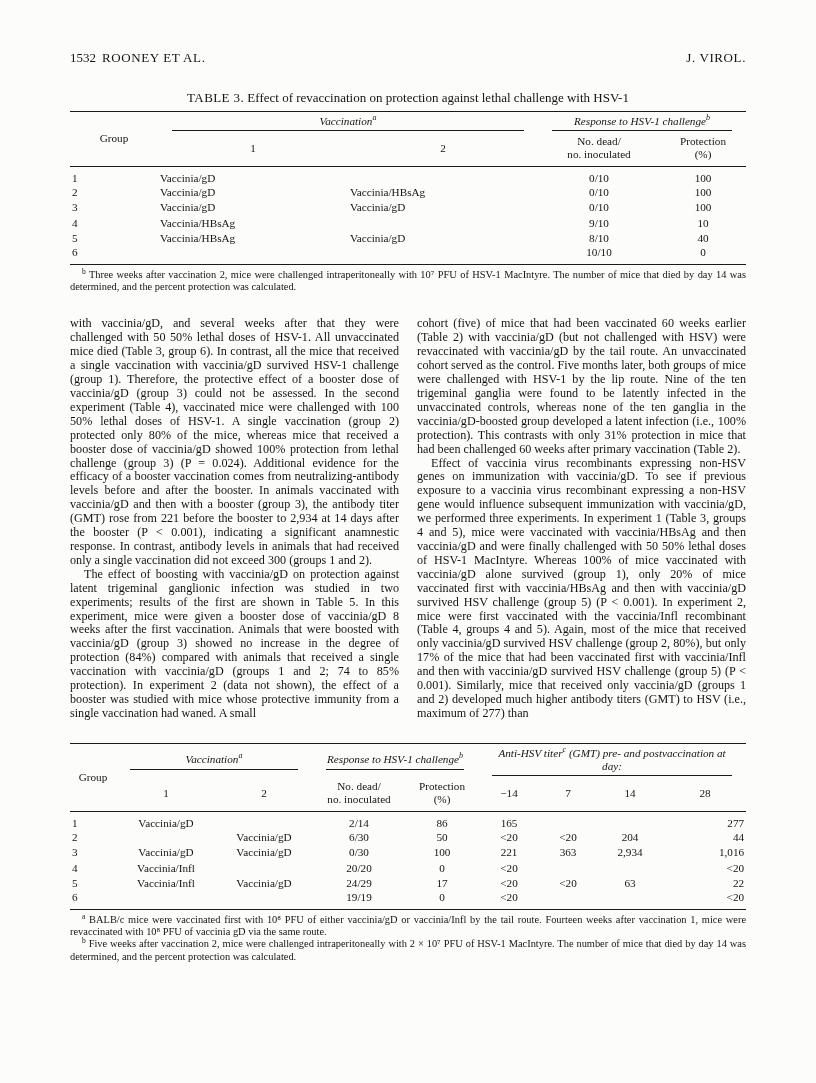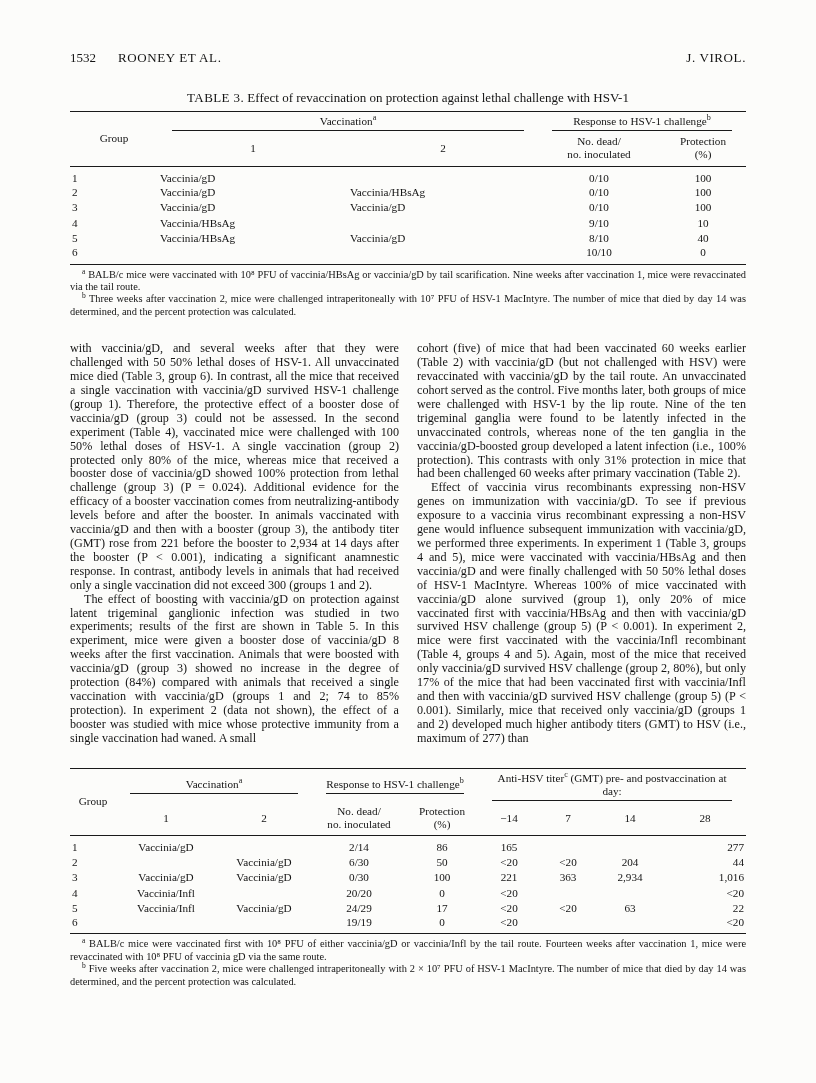--- a/index.html
+++ b/index.html
@@ -9,38 +9,38 @@
     color:#141414;
     font-family:"Liberation Serif","DejaVu Serif",serif;
   }
   .page { padding:50px 70px 0 70px; }
 
   
   .running-head{
     display:flex; justify-content:space-between; align-items:baseline;
     font-size:13px; margin-bottom:24px;
   }
-  .rh-left{ display:flex; gap:22px; }
+  .rh-left{ display:flex; gap:6px; }
   .caps{ letter-spacing:.6px; }
 
   
   .tbl-block{ width:100%; }
   .tbl-title{ text-align:center; font-size:13px; margin-bottom:5px; }
   .tbl-title .cap-label{ letter-spacing:.4px; }
   table.tbl{
     width:100%; border-collapse:collapse; table-layout:fixed;
     font-size:11.2px; line-height:1.18;
     border-top:1.6px solid #1a1a1a; border-bottom:1px solid #1a1a1a;
   }
   table.tbl thead{ border-bottom:1px solid #1a1a1a; }
   .tbl th{ font-weight:normal; text-align:center; vertical-align:middle; padding:1px 2px; }
   .tbl td{ padding:0 2px; }
   .spanner-line{
     display:block; border-bottom:1px solid #1a1a1a;
-    padding:2px 0 2px 0; margin:0 12px;
+    padding:2px 0 2px 0; margin:0 12px;font-style:italic;
   }
   .prewrap{ white-space:pre-line; }
   .th-group{ text-align:left; padding-left:2px; }
   .subhead th{ padding:3px 2px 4px 2px; vertical-align:middle; }
   tbody tr:first-child td{ padding-top:5px; }
   tbody tr:last-child td{ padding-bottom:4px; }
   tbody td{ height:15.4px; }
 
   
   .t3-group{ text-align:left; padding-left:16px; }
@@ -152,21 +152,20 @@
         <tr>
           <td class="t3-group">6</td>
           <td class="t3-vacc"></td>
           <td class="t3-vacc"></td>
           <td class="t3-num">10/10</td>
           <td class="t3-num">0</td>
         </tr>
       </tbody>
     </table>
     <div class="footnotes">
-      <p><sup>a</sup> <span>BALB/c mice were vaccinated with 10⁸ PFU of vaccinia/HBsAg or vaccinia/gD by tail scarification. Nine weeks after vaccination 1, mice were revaccinated via the tail route.</span></p>
       <p><sup>b</sup> <span>Three weeks after vaccination 2, mice were challenged intraperitoneally with 10⁷ PFU of HSV-1 MacIntyre. The number of mice that died by day 14 was determined, and the percent protection was calculated.</span></p>
     </div>
   </div>
 
   <div class="body-text">
     <div class="col">
       <p>with vaccinia/gD, and several weeks after that they were challenged with 50 50% lethal doses of HSV-1. All unvaccinated mice died (Table 3, group 6). In contrast, all the mice that received a single vaccination with vaccinia/gD survived HSV-1 challenge (group 1). Therefore, the protective effect of a booster dose of vaccinia/gD (group 3) could not be assessed. In the second experiment (Table 4), vaccinated mice were challenged with 100 50% lethal doses of HSV-1. A single vaccination (group 2) protected only 80% of the mice, whereas mice that received a booster dose of vaccinia/gD showed 100% protection from lethal challenge (group 3) (P = 0.024). Additional evidence for the efficacy of a booster vaccination comes from neutralizing-antibody levels before and after the booster. In animals vaccinated with vaccinia/gD and then with a booster (group 3), the antibody titer (GMT) rose from 221 before the booster to 2,934 at 14 days after the booster (P &lt; 0.001), indicating a significant anamnestic response. In contrast, antibody levels in animals that had received only a single vaccination did not exceed 300 (groups 1 and 2).</p>
       <p class="indent">The effect of boosting with vaccinia/gD on protection against latent trigeminal ganglionic infection was studied in two experiments; results of the first are shown in Table 5. In this experiment, mice were given a booster dose of vaccinia/gD 8 weeks after the first vaccination. Animals that were boosted with vaccinia/gD (group 3) showed no increase in the degree of protection (84%) compared with animals that received a single vaccination with vaccinia/gD (groups 1 and 2; 74 to 85% protection). In experiment 2 (data not shown), the effect of a booster was studied with mice whose protective immunity from a single vaccination had waned. A small</p>
     </div>
     <div class="col">

